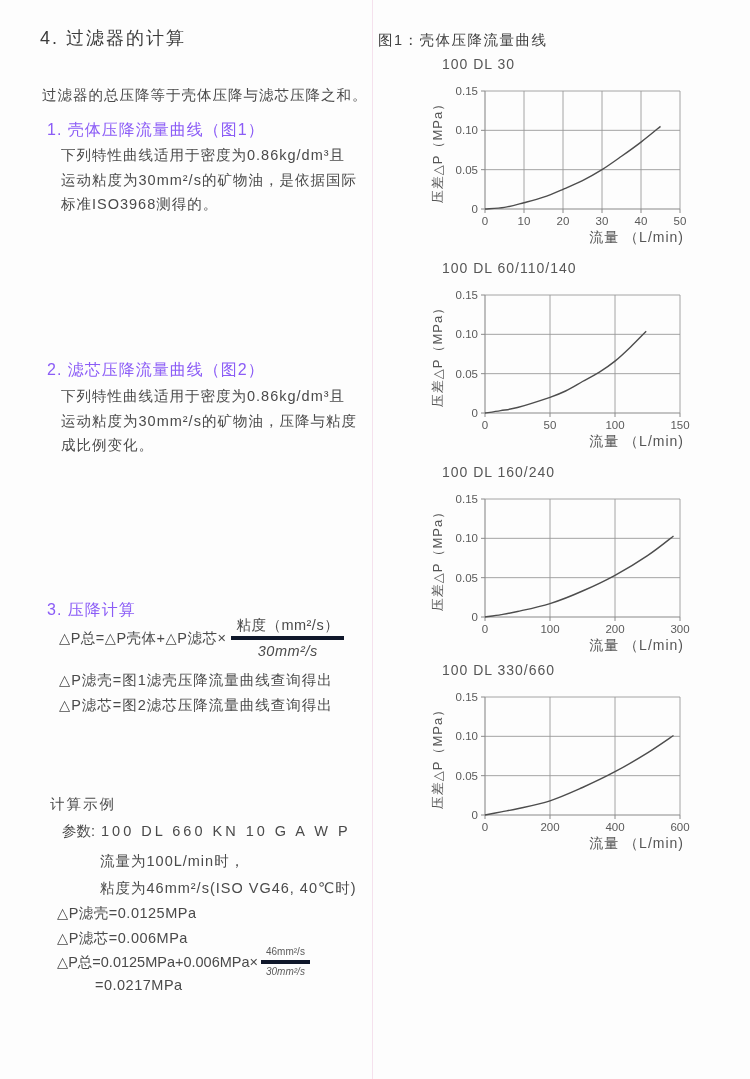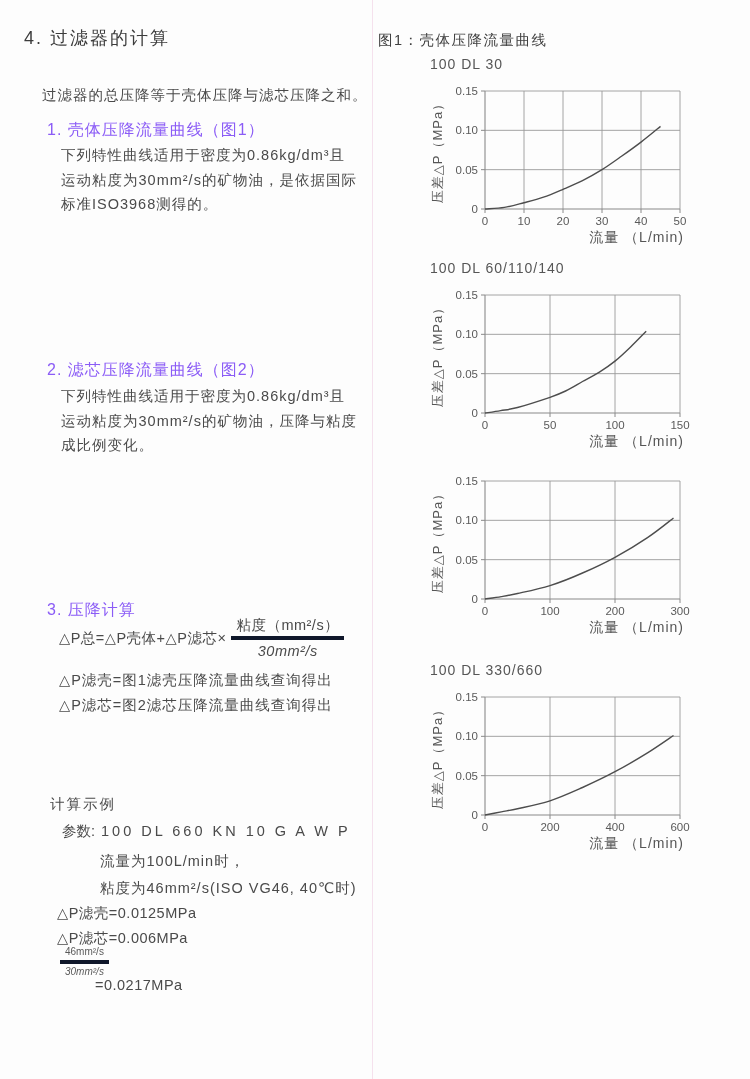--- a/index.html
+++ b/index.html
@@ -5,21 +5,21 @@
   html,body{margin:0;padding:0;}
   body{
     width:750px;height:1079px;position:relative;overflow:hidden;
     background:#fdfdfd;
     font-family:"Liberation Sans","DejaVu Sans",sans-serif;
     color:#454545;
   }
   .fold-line{position:absolute;left:372px;top:0;bottom:0;width:1px;background:rgba(235,190,218,0.45);}
   .abs{position:absolute;}
   
-  .doc-title{left:24px;top:26px;font-size:18px;color:#3c3c3c;letter-spacing:2px;}
+  .doc-title{left:40px;top:26px;font-size:18px;color:#3c3c3c;letter-spacing:2px;}
   .intro{left:42px;top:86px;font-size:14.5px;letter-spacing:1px;color:#4a4a4a;}
   .sec-heading{font-size:16px;letter-spacing:1px;color:#8b5cf6;}
   .sec-lines{font-size:14.5px;letter-spacing:1px;line-height:24.5px;color:#4a4a4a;}
   .s1-h{left:47px;top:120px;} .s1-l{left:61px;top:143px;}
   .s2-h{left:47px;top:360px;} .s2-l{left:61px;top:384px;}
   .s3-h{left:47px;top:600px;}
   .formula-row{left:59px;top:616px;display:flex;align-items:center;font-size:14.5px;color:#4a4a4a;letter-spacing:0.5px;}
   .frac{display:inline-flex;flex-direction:column;align-items:center;margin-left:5px;line-height:1.25;}
   .frac .num{padding:0 5px 2px;border-bottom:4px solid #0f172a;}
   .frac .den{padding-top:2px;font-style:italic;}
@@ -29,21 +29,21 @@
   .ex-param .val{letter-spacing:3px;margin-left:6px;}
   .ex-lines{left:100px;top:848px;font-size:14.5px;letter-spacing:1px;line-height:27px;color:#4a4a4a;}
   .ex-results{left:57px;top:901px;font-size:14.5px;letter-spacing:0.5px;line-height:24.5px;color:#4a4a4a;}
   .ex-total{left:57px;top:946px;display:flex;align-items:center;font-size:14.5px;color:#4a4a4a;}
   .ex-total .frac{font-size:10px;line-height:1.2;margin-left:3px;color:#5a5a5a;}
   .ex-final{left:95px;top:977px;font-size:14.5px;letter-spacing:0.5px;color:#4a4a4a;}
   
   .fig-title{left:378px;top:31px;font-size:14.5px;letter-spacing:1.5px;color:#404040;}
   .chart-block{position:absolute;left:428px;width:302px;}
   .cb-0{top:56px;} .cb-1{top:260px;} .cb-2{top:464px;} .cb-3{top:662px;}
-  .chart-title{font-size:14px;color:#565656;letter-spacing:1px;margin:0 0 2px 2px;}
+  .chart-title{font-size:14px;color:#565656;letter-spacing:1px;margin:0 0 2px 14px;}
   .chart-svg svg{display:block;}
 </style>
 </head>
 <body>
 
 <div class="fold-line"></div>
 
 <div class="abs doc-title">4. 过滤器的计算</div>
 <div class="abs intro">过滤器的总压降等于壳体压降与滤芯压降之和。</div>
 
@@ -80,20 +80,21 @@
 </div>
 <div class="abs ex-lines">
   <div>流量为100L/min时，</div>
   <div>粘度为46mm²/s(ISO VG46, 40℃时)</div>
 </div>
 <div class="abs ex-results">
   <div>△P滤壳=0.0125MPa</div>
   <div>△P滤芯=0.006MPa</div>
 </div>
 <div class="abs ex-total">
+  <span>△P总=0.0125MPa+0.006MPa×</span>
   <span class="frac">
     <span class="num">46mm²/s</span>
     <span class="den">30mm²/s</span>
   </span>
 </div>
 <div class="abs ex-final">=0.0217MPa</div>
 
 <div class="abs fig-title">图1：壳体压降流量曲线</div>
 
 <div class="chart-block cb-0">
@@ -164,20 +165,21 @@
         <text x="50" y="60.33333333333333" text-anchor="end" font-size="11.5" fill="#5a5a5a">0.10</text>
         <line x1="53" y1="17" x2="57" y2="17" stroke="#8a8a8a" stroke-width="1"></line>
         <text x="50" y="21" text-anchor="end" font-size="11.5" fill="#5a5a5a">0.15</text>
         <path d="M57 135C59.6,134.6 67.2,133.6 72.6 132.6C78.0,131.7 81.3,131.7 89.5 129.5C97.7,127.3 114.0,122.0 122.0 119.3C130.0,116.5 132.2,115.6 137.6 113.0C143.0,110.4 148.9,106.7 154.5 103.5C160.1,100.4 166.0,97.5 171.4 94.1C176.8,90.7 181.8,87.3 187.0 83.1C192.2,78.9 197.4,73.9 202.6 68.9C207.8,63.9 215.6,55.8 218.2 53.2" fill="none" stroke="#4d4d4d" stroke-width="1.4"></path>
         <text x="14" y="76" text-anchor="middle" font-size="13" letter-spacing="1" fill="#555555" transform="rotate(-90 14 76)">压差△P（MPa）</text>
         <text x="256" y="168" text-anchor="end" font-size="14" letter-spacing="1" fill="#555555">流量 （L/min)</text>
       </svg>
     </div>
 </div>
 <div class="chart-block cb-2">
+  <div class="chart-title">100 DL 160/240</div>
   <div class="chart-svg">
       <svg width="302" height="175" viewBox="0 0 302 175" xmlns="http://www.w3.org/2000/svg">
         <line x1="122" y1="17" x2="122" y2="135" stroke="#9a9a9a" stroke-width="0.9"></line>
         <line x1="187" y1="17" x2="187" y2="135" stroke="#9a9a9a" stroke-width="0.9"></line>
         <line x1="252" y1="17" x2="252" y2="135" stroke="#9a9a9a" stroke-width="0.9"></line>
         <line x1="57" y1="95.66666666666666" x2="252" y2="95.66666666666666" stroke="#9a9a9a" stroke-width="0.9"></line>
         <line x1="57" y1="56.33333333333333" x2="252" y2="56.33333333333333" stroke="#9a9a9a" stroke-width="0.9"></line>
         <line x1="57" y1="17" x2="252" y2="17" stroke="#9a9a9a" stroke-width="0.9"></line>
         <line x1="57" y1="17" x2="57" y2="135" stroke="#8a8a8a" stroke-width="1.1"></line>
         <line x1="57" y1="135" x2="252" y2="135" stroke="#8a8a8a" stroke-width="1.1"></line>

